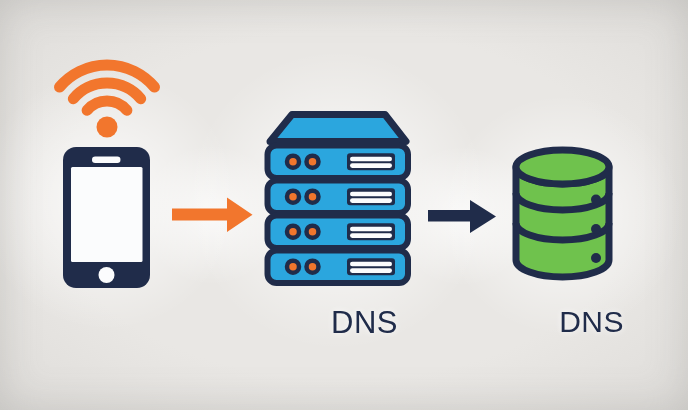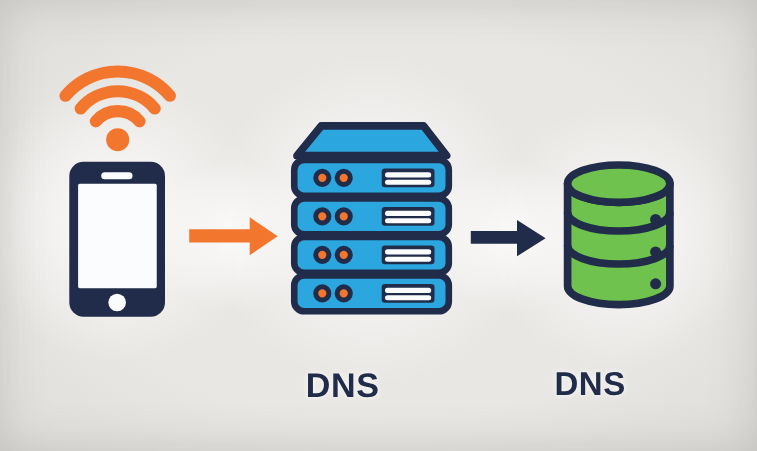--- a/index.html
+++ b/index.html
@@ -32,28 +32,27 @@
   .orange-fill   { fill: var(--orange); }
   .navy-fill     { fill: var(--navy); }
   .navy-stroke   { stroke: var(--navy); }
   .blue-fill     { fill: var(--blue); }
   .green-fill    { fill: var(--green); }
   .white-fill    { fill: var(--white); }
 
   .dns-label {
     position: absolute;
     width: 120px;
-    text-align: left;
+    text-align: right;
     font-size: 31px;
-    font-weight: bold;
+    font-weight: normal;
     letter-spacing: 0.5px;
     color: var(--navy);
     text-shadow: 0 0 6px rgba(255,255,255,0.9);
     user-select: none;
-    margin-top: 28px;
   }
   .dns-label-server { left: 278px; top: 305px; }
   .dns-label-database { left: 504px; top: 305px; font-size: 30px; }
 </style>
 </head>
 <body>
 
 <div class="canvas">
 
   <svg class="diagram-svg" viewBox="0 0 688 410">

